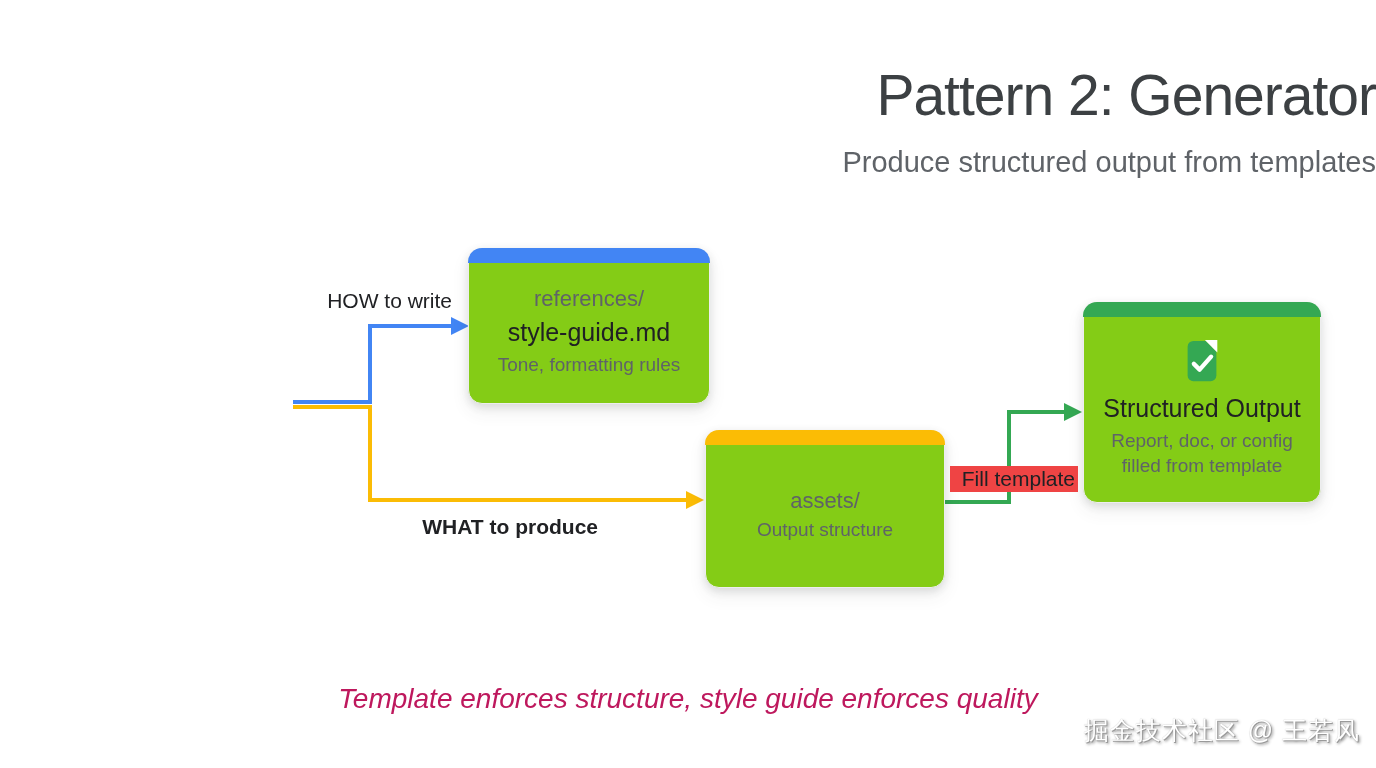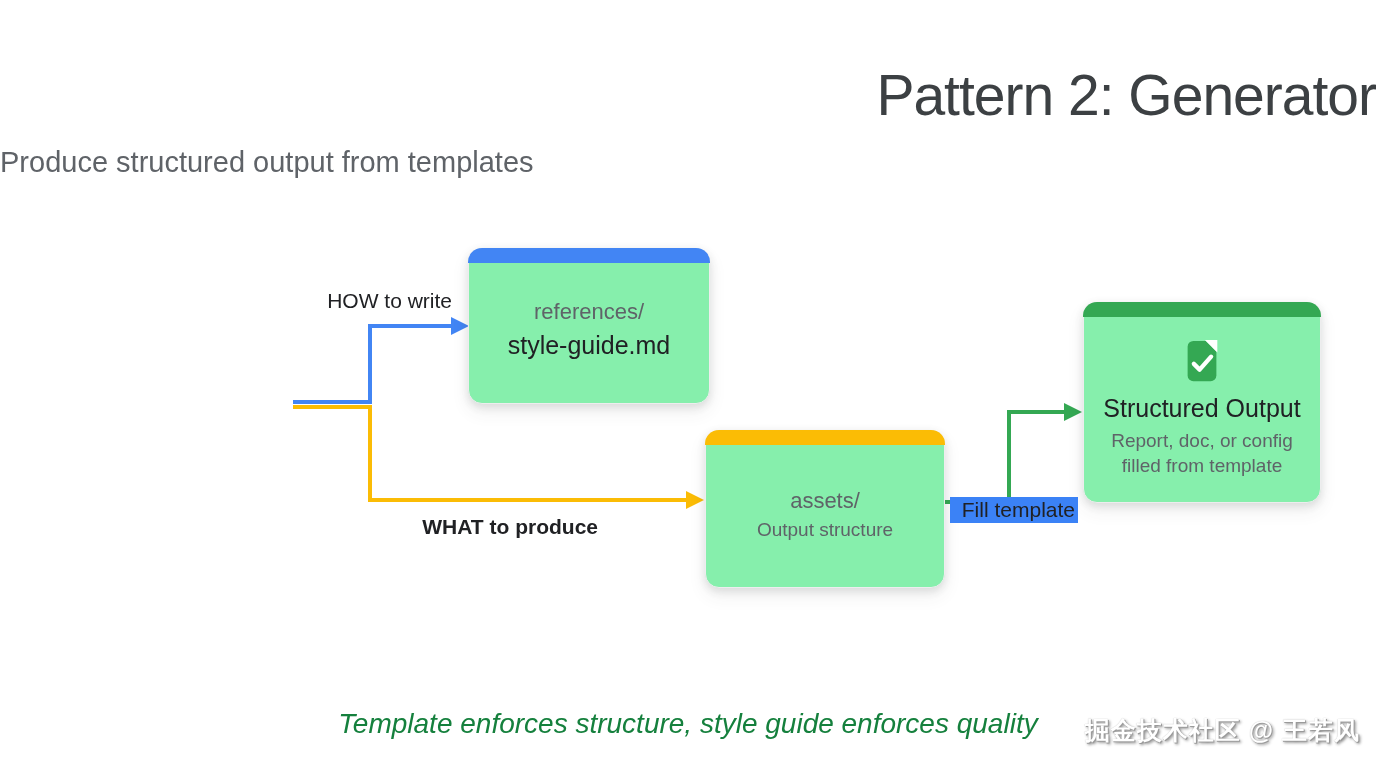--- a/index.html
+++ b/index.html
@@ -6,26 +6,26 @@
   #canvas{
     position:relative;width:1376px;height:768px;background:#ffffff;
     font-family:"Liberation Sans",sans-serif;overflow:hidden;
   }
   
   .title{
     position:absolute;left:0;top:62px;width:100%;text-align:right;
     font-size:57px;font-weight:500;color:#3c4043;letter-spacing:-1px;
   }
   .subtitle{
-    position:absolute;left:0;top:146px;width:100%;text-align:left;
+    position:absolute;left:0;top:146px;width:100%;text-align:right;
     font-size:29px;font-weight:400;color:#5f6368;
   }
   
   .card{
-    position:absolute;background:#86efac;border:1px solid #ededee;border-radius:14px;
+    position:absolute;background:#84cc16;border:1px solid #ededee;border-radius:14px;
     box-shadow:0 3px 8px rgba(60,64,67,.14),0 8px 18px rgba(60,64,67,.08);
     display:flex;flex-direction:column;align-items:center;justify-content:center;
     text-align:center;z-index:3;box-sizing:border-box;padding-top:12px;
   }
   .card .bar{
     position:absolute;top:-1px;left:-1px;right:-1px;height:15px;
     border-radius:14px 14px 0 0;
   }
   .bar-green{background:#34A853;}
   .bar-blue{background:#4285F4;}
@@ -46,45 +46,46 @@
   .c-yellow{background:#FBBC05;}
   .c-green{background:#34A853;}
   .head{position:absolute;width:0;height:0;z-index:2;
     border-top:9px solid transparent;border-bottom:9px solid transparent;}
   .head-blue{border-left:18px solid #4285F4;}
   .head-yellow{border-left:18px solid #FBBC05;}
   .head-green{border-left:18px solid #34A853;}
   .edge-label{
     position:absolute;font-size:21px;color:#202124;text-align:right;z-index:4;
   }
-  #label-fill{background:#3b82f6;padding:1px 3px;margin-top:31px;}
+  #label-fill{background:#ef4444;padding:1px 3px;}
   
   .caption{
-    position:absolute;left:0;top:708px;width:100%;text-align:center;
-    font-style:italic;font-size:28px;font-weight:500;color:#15803d;
+    position:absolute;left:0;top:683px;width:100%;text-align:center;
+    font-style:italic;font-size:28px;font-weight:500;color:#be185d;
   }
   .watermark{
-    position:absolute;right:16px;top:714px;font-size:25px;font-weight:700;
+    position:absolute;right:16px;top:714px;font-size:25px;font-weight:400;
     color:#ffffff;letter-spacing:1px;
     text-shadow:1px 1px 0 #9a9a9a,2px 2px 3px rgba(0,0,0,.45),0 0 1px #bbbbbb;
   }
 </style>
 </head>
 <body>
 
 <div id="canvas">
 
   <div class="title">Pattern 2: Generator</div>
   <div class="subtitle">Produce structured output from templates</div>
 
 
   <div class="card" id="card-style">
     <div class="bar bar-blue"></div>
     <div class="path-line">references/</div>
     <div class="card-title">style-guide.md</div>
+    <div class="card-sub">Tone, formatting rules</div>
   </div>
 
   <div class="card" id="card-template">
     <div class="bar bar-yellow"></div>
     <div class="path-line">assets/</div>
     <div class="card-sub">Output structure</div>
   </div>
 
   <div class="card" id="card-output">
     <div class="bar bar-green"></div>

